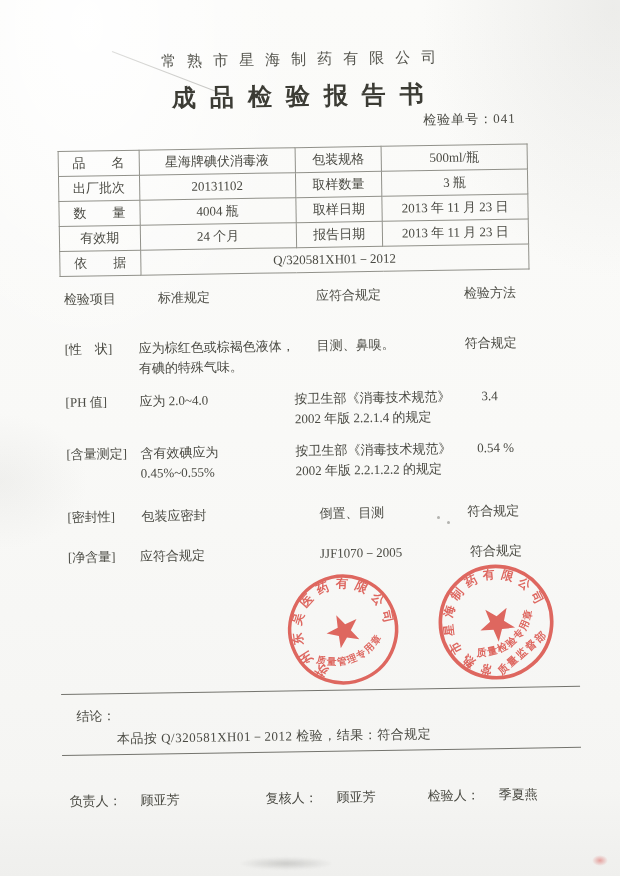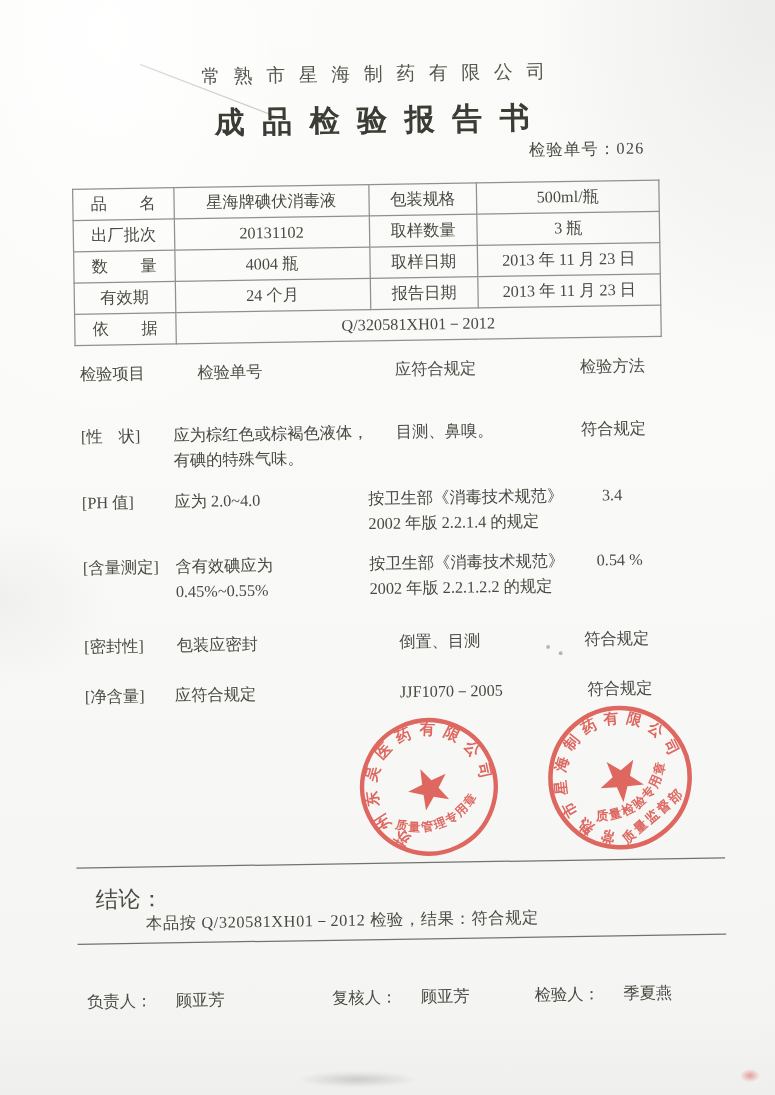--- a/index.html
+++ b/index.html
@@ -32,21 +32,21 @@
   .th{font-size:13px;color:#4e4e47;text-align:right;}
   .test-row{position:absolute;left:0;width:100%;height:0;}
   .cell{position:absolute;top:0;font-size:13px;line-height:20px;white-space:pre-line;}
   .item-col{left:66px;width:85px;}
   .std-col{left:140px;width:170px;}
   .mth-col{left:318px;width:180px;}
   .mth-col.wide{left:295px;}
   .res-col{left:466px;width:110px;}
   
   .rule{left:57px;width:519px;height:1px;background:#73736d;}
-  .concl-label{top:704px;left:72px;font-size:18px;}
+  .concl-label{top:704px;left:72px;font-size:13px;}
   .concl-text{top:727px;left:112px;font-size:13px;letter-spacing:.5px;}
   
   .sig{top:789px;font-size:13px;}
   .sig .name{margin-left:7px;padding-left:12px;}
   
   .stamp{position:absolute;opacity:.82;mix-blend-mode:multiply;}
   .stamp text{font-family:"Liberation Serif","DejaVu Serif",serif;font-weight:bold;}
   .ringtext{font-size:14px;letter-spacing:7px;}
   .s1 .ringtext{font-size:13px;letter-spacing:6px;}
   .innertext{font-size:11px;letter-spacing:1.5px;}
@@ -68,21 +68,21 @@
   <div class="abs fold-line"></div>
   <div class="abs smudge-bottom"></div>
   <div class="abs red-dot"></div>
   <div class="abs speck" style="left:437px;top:516px"></div>
   <div class="abs speck" style="left:447px;top:521px"></div>
 
   <div class="sheet">
 
     <div class="abs company">常熟市星海制药有限公司</div>
     <div class="abs title">成品检验报告书</div>
-    <div class="abs report-no"><span>检验单号：</span><span>026</span></div>
+    <div class="abs report-no"><span>检验单号：</span><span>041</span></div>
 
     <table class="info">
       <tbody>
           <tr>
         <td class="il1">品　　名</td>
         <td class="iv1">星海牌碘伏消毒液</td>
         <td class="il2">包装规格</td>
         <td class="iv2">500ml/瓶</td>
       </tr>
       <tr>
@@ -104,21 +104,21 @@
         <td class="iv2">2013 年 11 月 23 日</td>
       </tr>
       <tr>
         <td class="il1">依　　据</td>
         <td class="span-left" colspan="3">Q/320581XH01－2012</td>
       </tr>
     </tbody>
       </table>
 
     <div class="abs th" style="top:287px;left:66px">检验项目</div>
-    <div class="abs th" style="top:287px;left:160px">检验单号</div>
+    <div class="abs th" style="top:287px;left:160px">标准规定</div>
     <div class="abs th" style="top:287px;left:318px">应符合规定</div>
     <div class="abs th" style="top:287px;left:466px">检验方法</div>
 
     <div class="test-row" style="top:336px">
       <div class="cell item-col">[性　状]</div>
       <div class="cell std-col">应为棕红色或棕褐色液体，
 有碘的特殊气味。</div>
       <div class="cell mth-col">目测、鼻嗅。</div>
       <div class="cell res-col">符合规定</div>
     </div>

